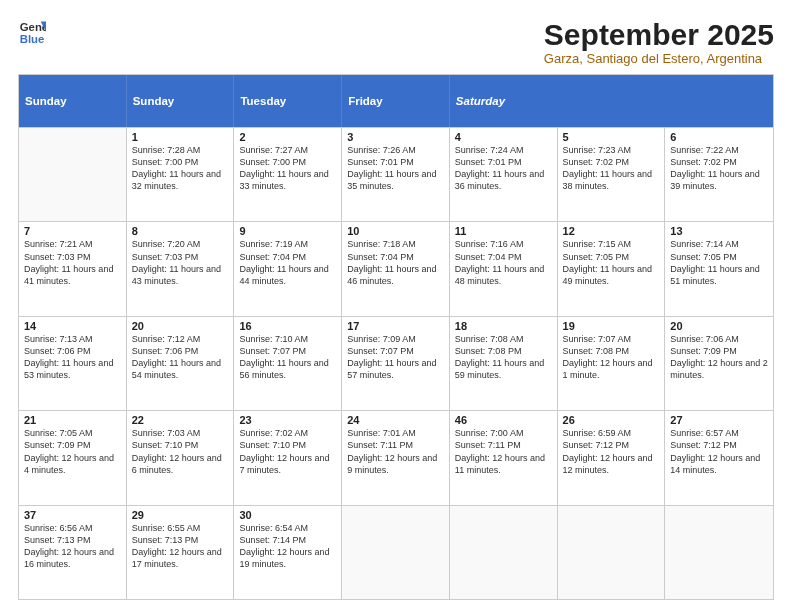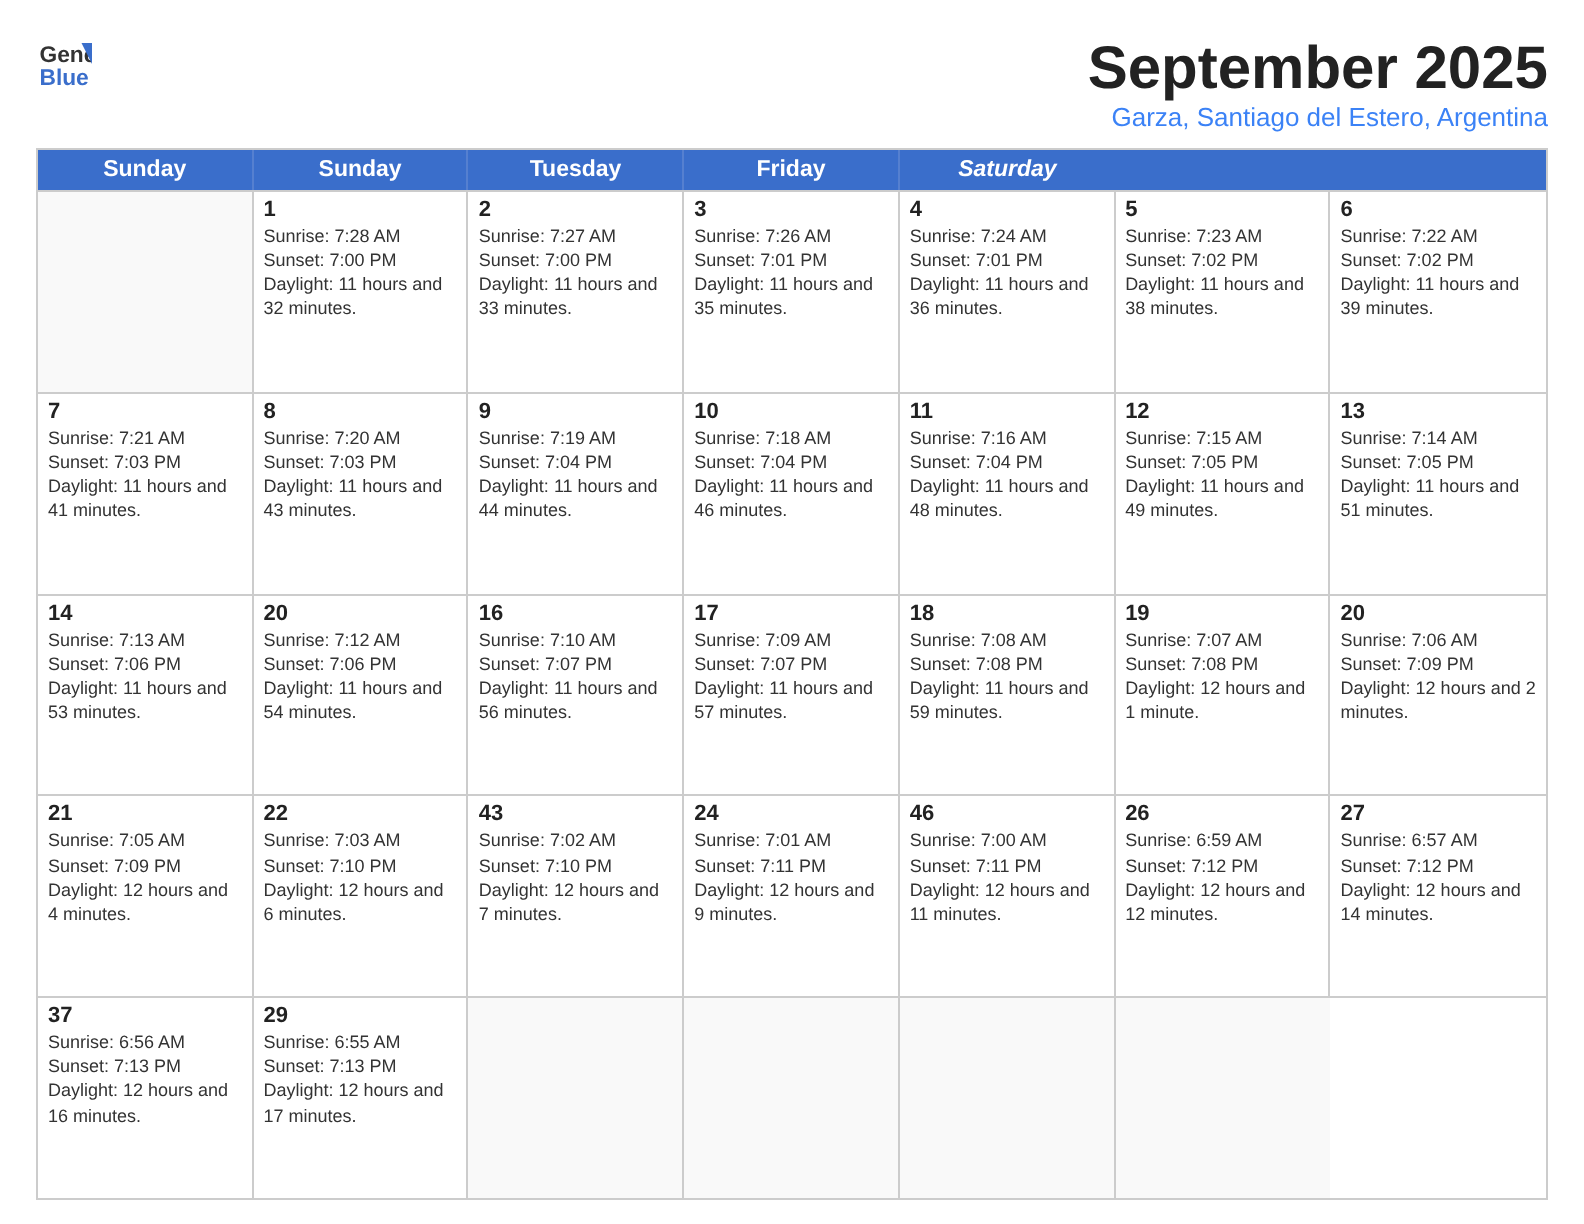--- a/index.html
+++ b/index.html
@@ -26,50 +26,49 @@
     .logo {
       display: flex;
       align-items: center;
       gap: 4px;
     }
     .logo-icon {
       width: 28px;
       height: 28px;
     }
     .title-block {
-      text-align: right;
+      text-align: left;
     }
     .month-title {
       font-size: 30px;
       font-weight: bold;
       color: #222;
       line-height: 1.1;
     }
     .subtitle {
       font-size: 13px;
-      color: #3b82f6;
+      color: #a16207;
     }
     .calendar {
       flex: 1;
       display: flex;
       flex-direction: column;
       border: 1px solid #ccc;
     }
     .cal-header {
       display: grid;
       grid-template-columns: repeat(7, 1fr);
       background: #3a6ecb;
     }
     .cal-header-cell {
       color: #fff;
       font-size: 11.5px;
       font-weight: bold;
-      padding: 4px 6px;
+      padding: 20px 6px;
       border-right: 1px solid #5580d0;
-      text-align: center;
     }
     .cal-header-cell:last-child { border-right: none; font-style: italic; }
     .cal-body {
       display: flex;
       flex-direction: column;
       flex: 1;
     }
     .cal-row {
       display: grid;
       grid-template-columns: repeat(7, 1fr);
@@ -216,21 +215,21 @@
         <div class="cal-row">
           <div class="cal-cell">
             <span class="day-num">21</span>
             <div class="cell-text">Sunrise: 7:05 AM<br>Sunset: 7:09 PM<br>Daylight: 12 hours and 4 minutes.</div>
           </div>
           <div class="cal-cell">
             <span class="day-num">22</span>
             <div class="cell-text">Sunrise: 7:03 AM<br>Sunset: 7:10 PM<br>Daylight: 12 hours and 6 minutes.</div>
           </div>
           <div class="cal-cell">
-            <span class="day-num">43</span>
+            <span class="day-num">23</span>
             <div class="cell-text">Sunrise: 7:02 AM<br>Sunset: 7:10 PM<br>Daylight: 12 hours and 7 minutes.</div>
           </div>
           <div class="cal-cell">
             <span class="day-num">24</span>
             <div class="cell-text">Sunrise: 7:01 AM<br>Sunset: 7:11 PM<br>Daylight: 12 hours and 9 minutes.</div>
           </div>
           <div class="cal-cell">
             <span class="day-num">46</span>
             <div class="cell-text">Sunrise: 7:00 AM<br>Sunset: 7:11 PM<br>Daylight: 12 hours and 11 minutes.</div>
           </div>
@@ -244,20 +243,24 @@
           </div>
         </div>
         <div class="cal-row">
           <div class="cal-cell">
             <span class="day-num">37</span>
             <div class="cell-text">Sunrise: 6:56 AM<br>Sunset: 7:13 PM<br>Daylight: 12 hours and 16 minutes.</div>
           </div>
           <div class="cal-cell">
             <span class="day-num">29</span>
             <div class="cell-text">Sunrise: 6:55 AM<br>Sunset: 7:13 PM<br>Daylight: 12 hours and 17 minutes.</div>
+          </div>
+          <div class="cal-cell">
+            <span class="day-num">30</span>
+            <div class="cell-text">Sunrise: 6:54 AM<br>Sunset: 7:14 PM<br>Daylight: 12 hours and 19 minutes.</div>
           </div>
           <div class="cal-cell empty"></div>
           <div class="cal-cell empty"></div>
           <div class="cal-cell empty"></div>
           <div class="cal-cell empty"></div>
         </div>
       </div>
   </div>
 </div>
 

